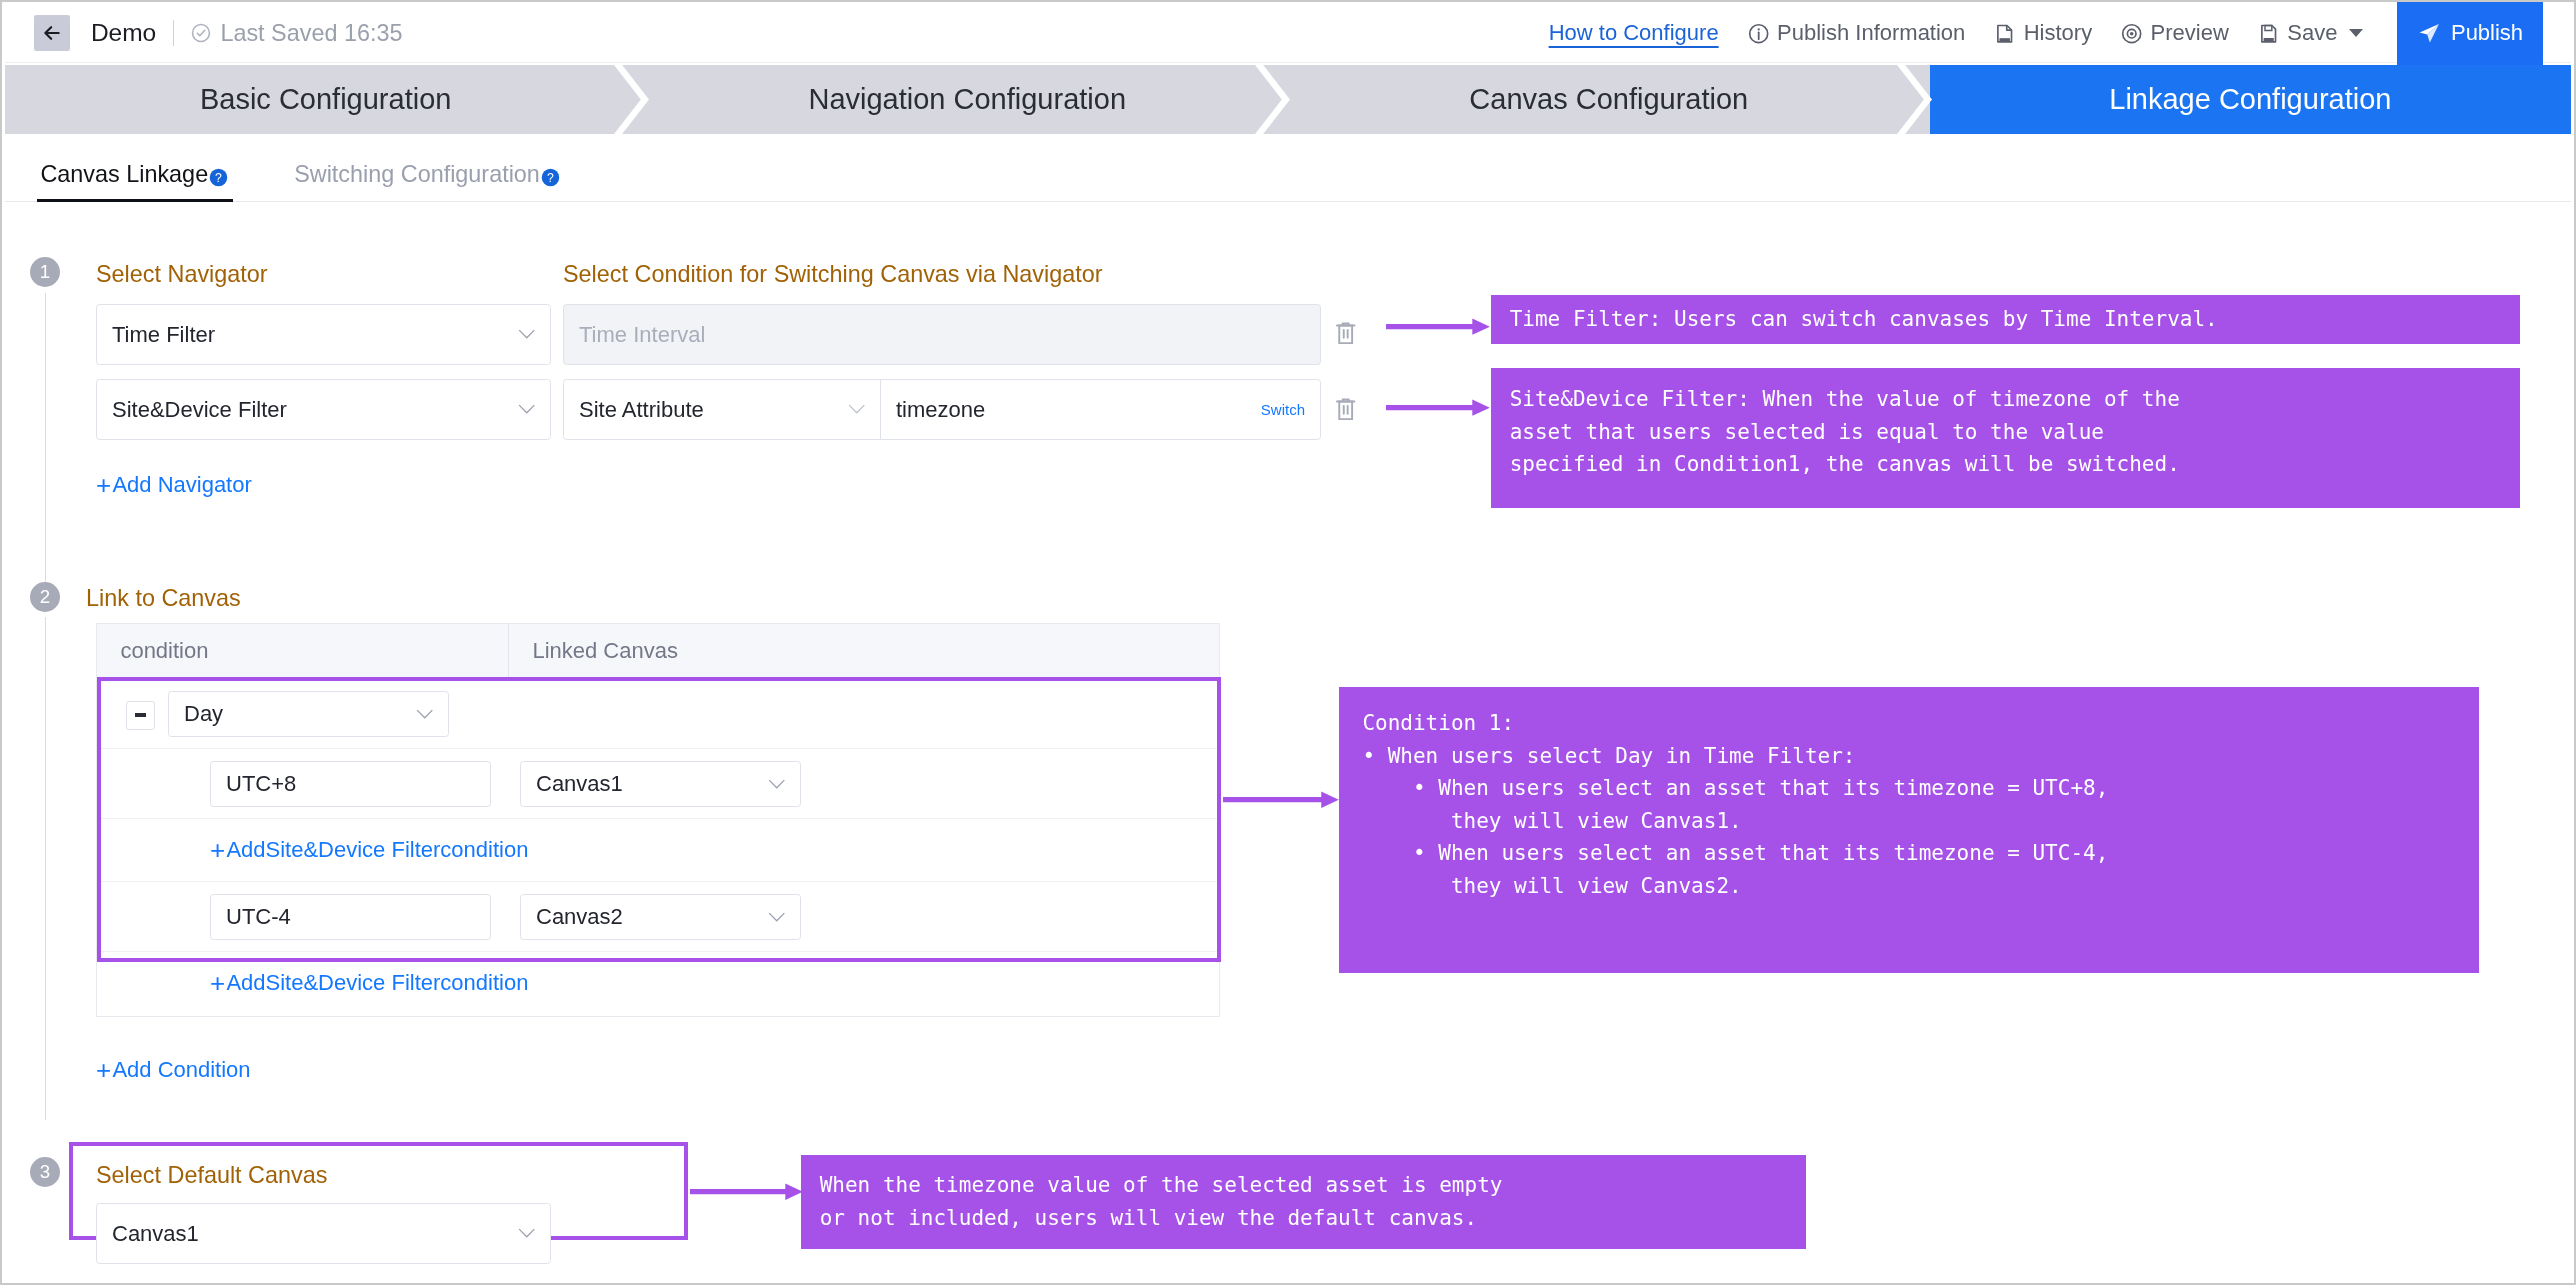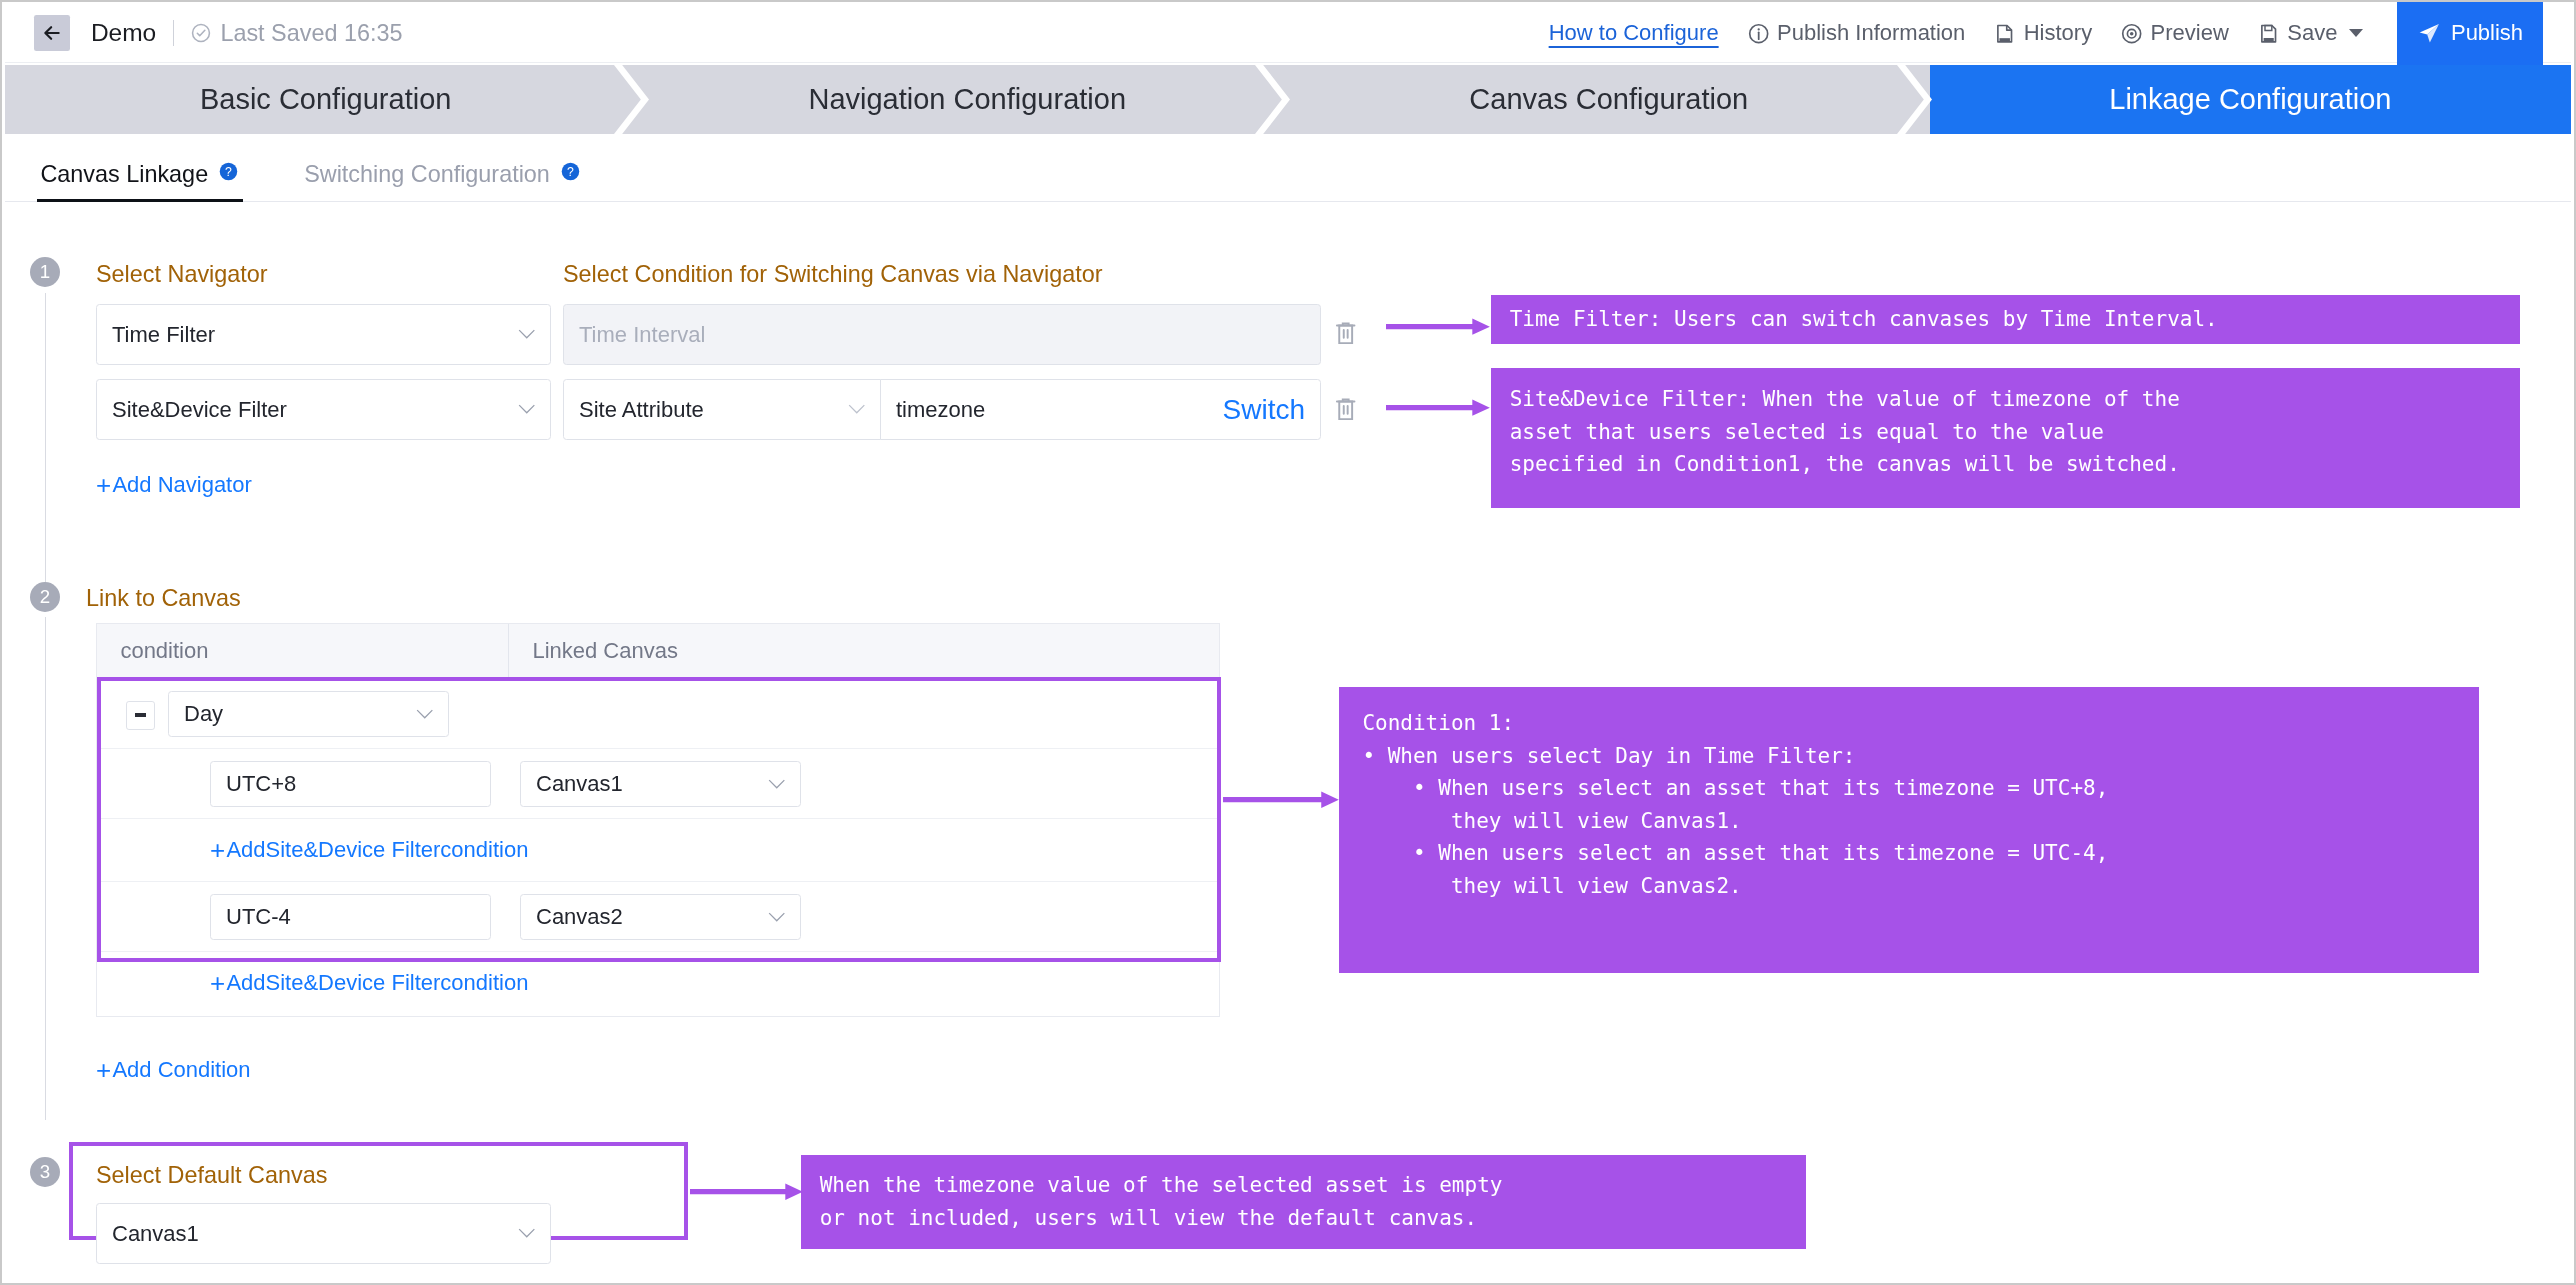--- a/index.html
+++ b/index.html
@@ -116,21 +116,21 @@
 
   
   .tabs {
     position: absolute; left: 2.9px; top: 131px; right: 2.9px;
     height: 69px;
     border-bottom: 1.2px solid #e6e8ee;
     display: flex; align-items: flex-end;
     box-sizing: border-box;
   }
   .tab {
-    display: flex; align-items: flex-start; gap: 10px;
+    display: flex; align-items: flex-end; gap: 0;
     font-size: 23.4px;
     padding: 0 3.5px 13px 3.5px;
     margin-left: 32px;
     cursor: pointer;
     white-space: nowrap;
     color: #9a9fad;
     position: relative;
   }
   .tab:first-child { margin-left: 32px; }
   .tab:nth-child(2) { margin-left: 58px; }
@@ -175,21 +175,21 @@
   }
   .sel.disabled { background: #f2f3f7; color: #a9aebb; cursor: default; }
   .sel .chev {
     margin-left: auto;
     width: 17.5px; height: 10.5px; flex: none;
   }
   .sel .txt { overflow: hidden; text-overflow: ellipsis; }
   .sel.plain { cursor: text; }
 
   .switch-link {
-    color: #1478FF; font-size: 28px; margin-left: auto;
+    color: #1478FF; font-size: 15px; margin-left: auto;
     cursor: pointer; white-space: nowrap;
   }
   .trash {
     position: absolute;
     width: 23.4px; height: 26px; cursor: pointer;
   }
   .addlink {
     position: absolute;
     color: #1478FF; font-size: 22px;
     cursor: pointer; white-space: nowrap;

